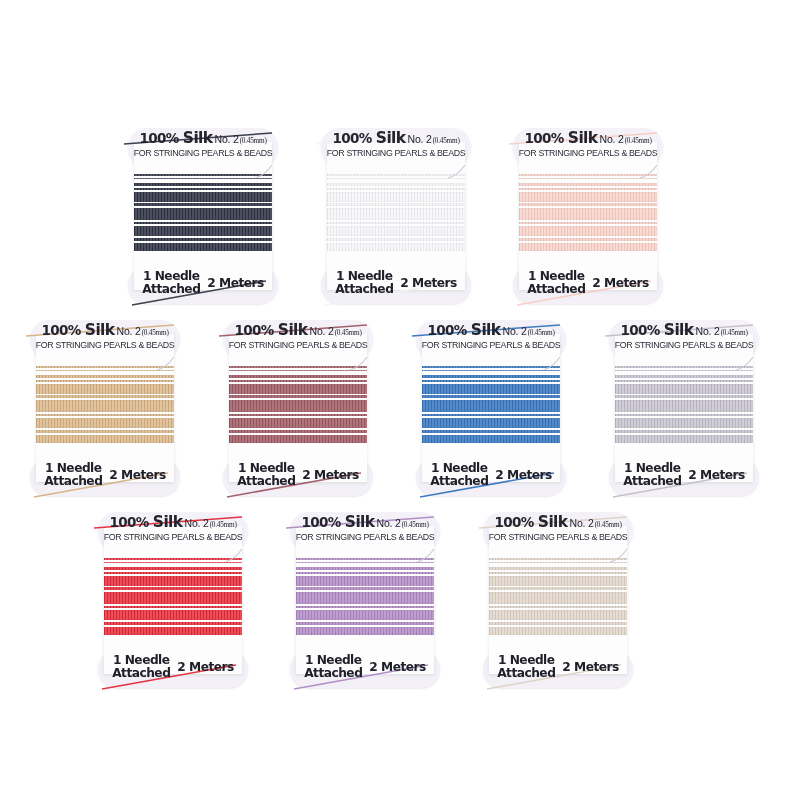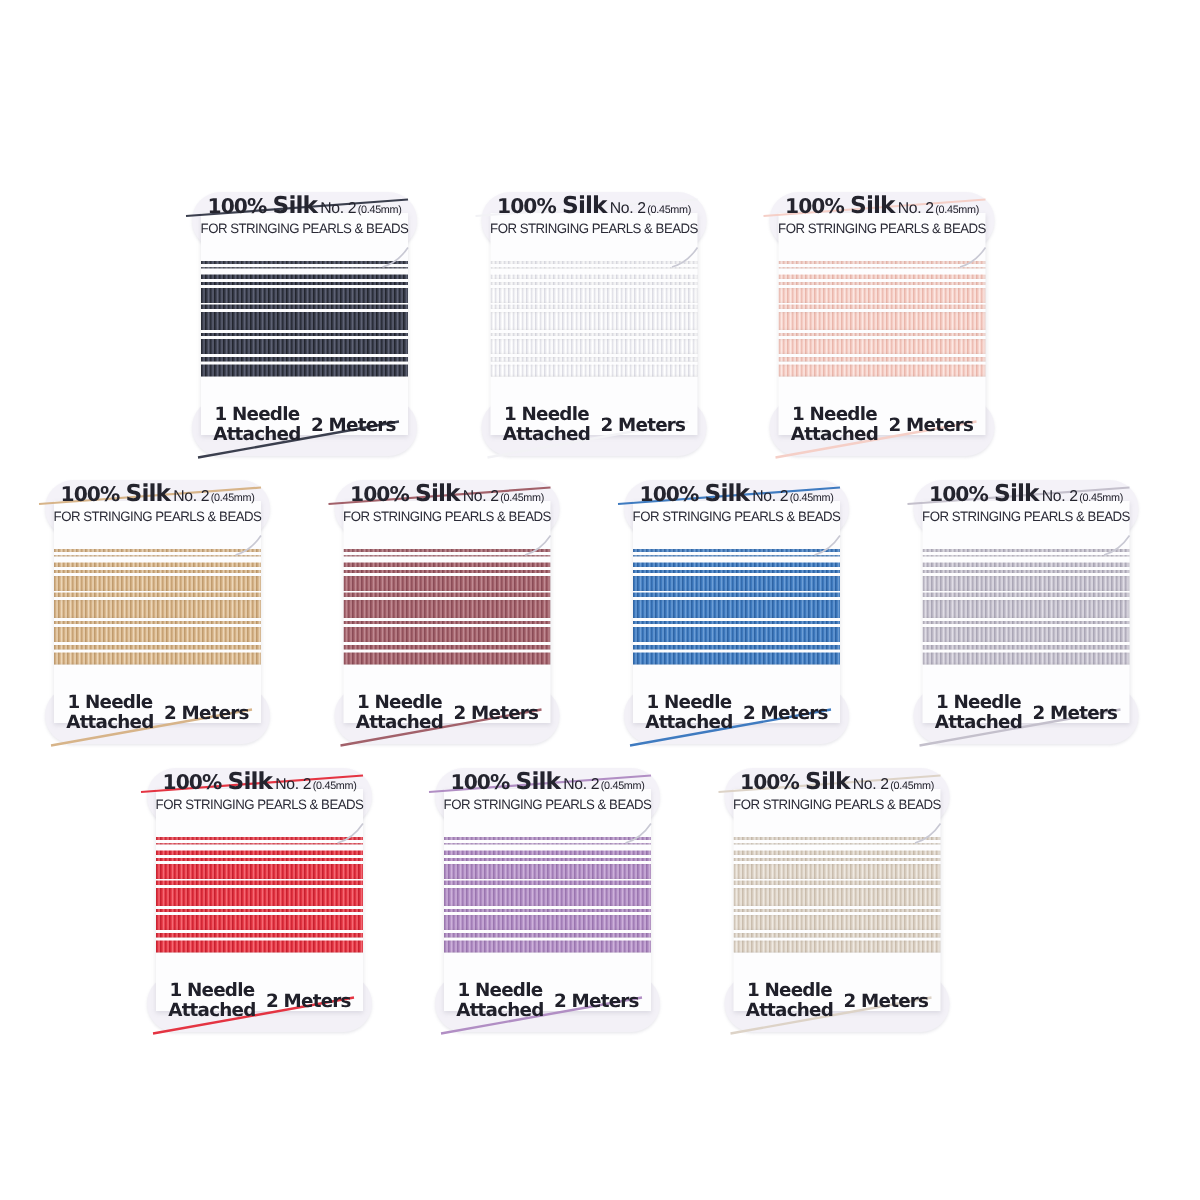--- a/index.html
+++ b/index.html
@@ -85,21 +85,21 @@
   }
   .brand .pct { font-size: 13.5px; }
   .no2 {
     font-size: 10.5px;
     font-weight: normal;
     font-family: "Liberation Sans", sans-serif;
     margin-left: 2px;
   }
   .mm {
     font-size: 7.2px;
-    font-family: Liberation Sans, sans-serif;
+    font-family: Liberation Serif, serif;
     margin-left: 1px;
   }
   .hdr-line2 {
     display: block;
     margin-top: 2px;
     font-size: 9.1px;
     font-family: "Liberation Sans", sans-serif;
     color: #2a2a36;
     letter-spacing: -0.35px;
     transform: scaleX(0.97);

